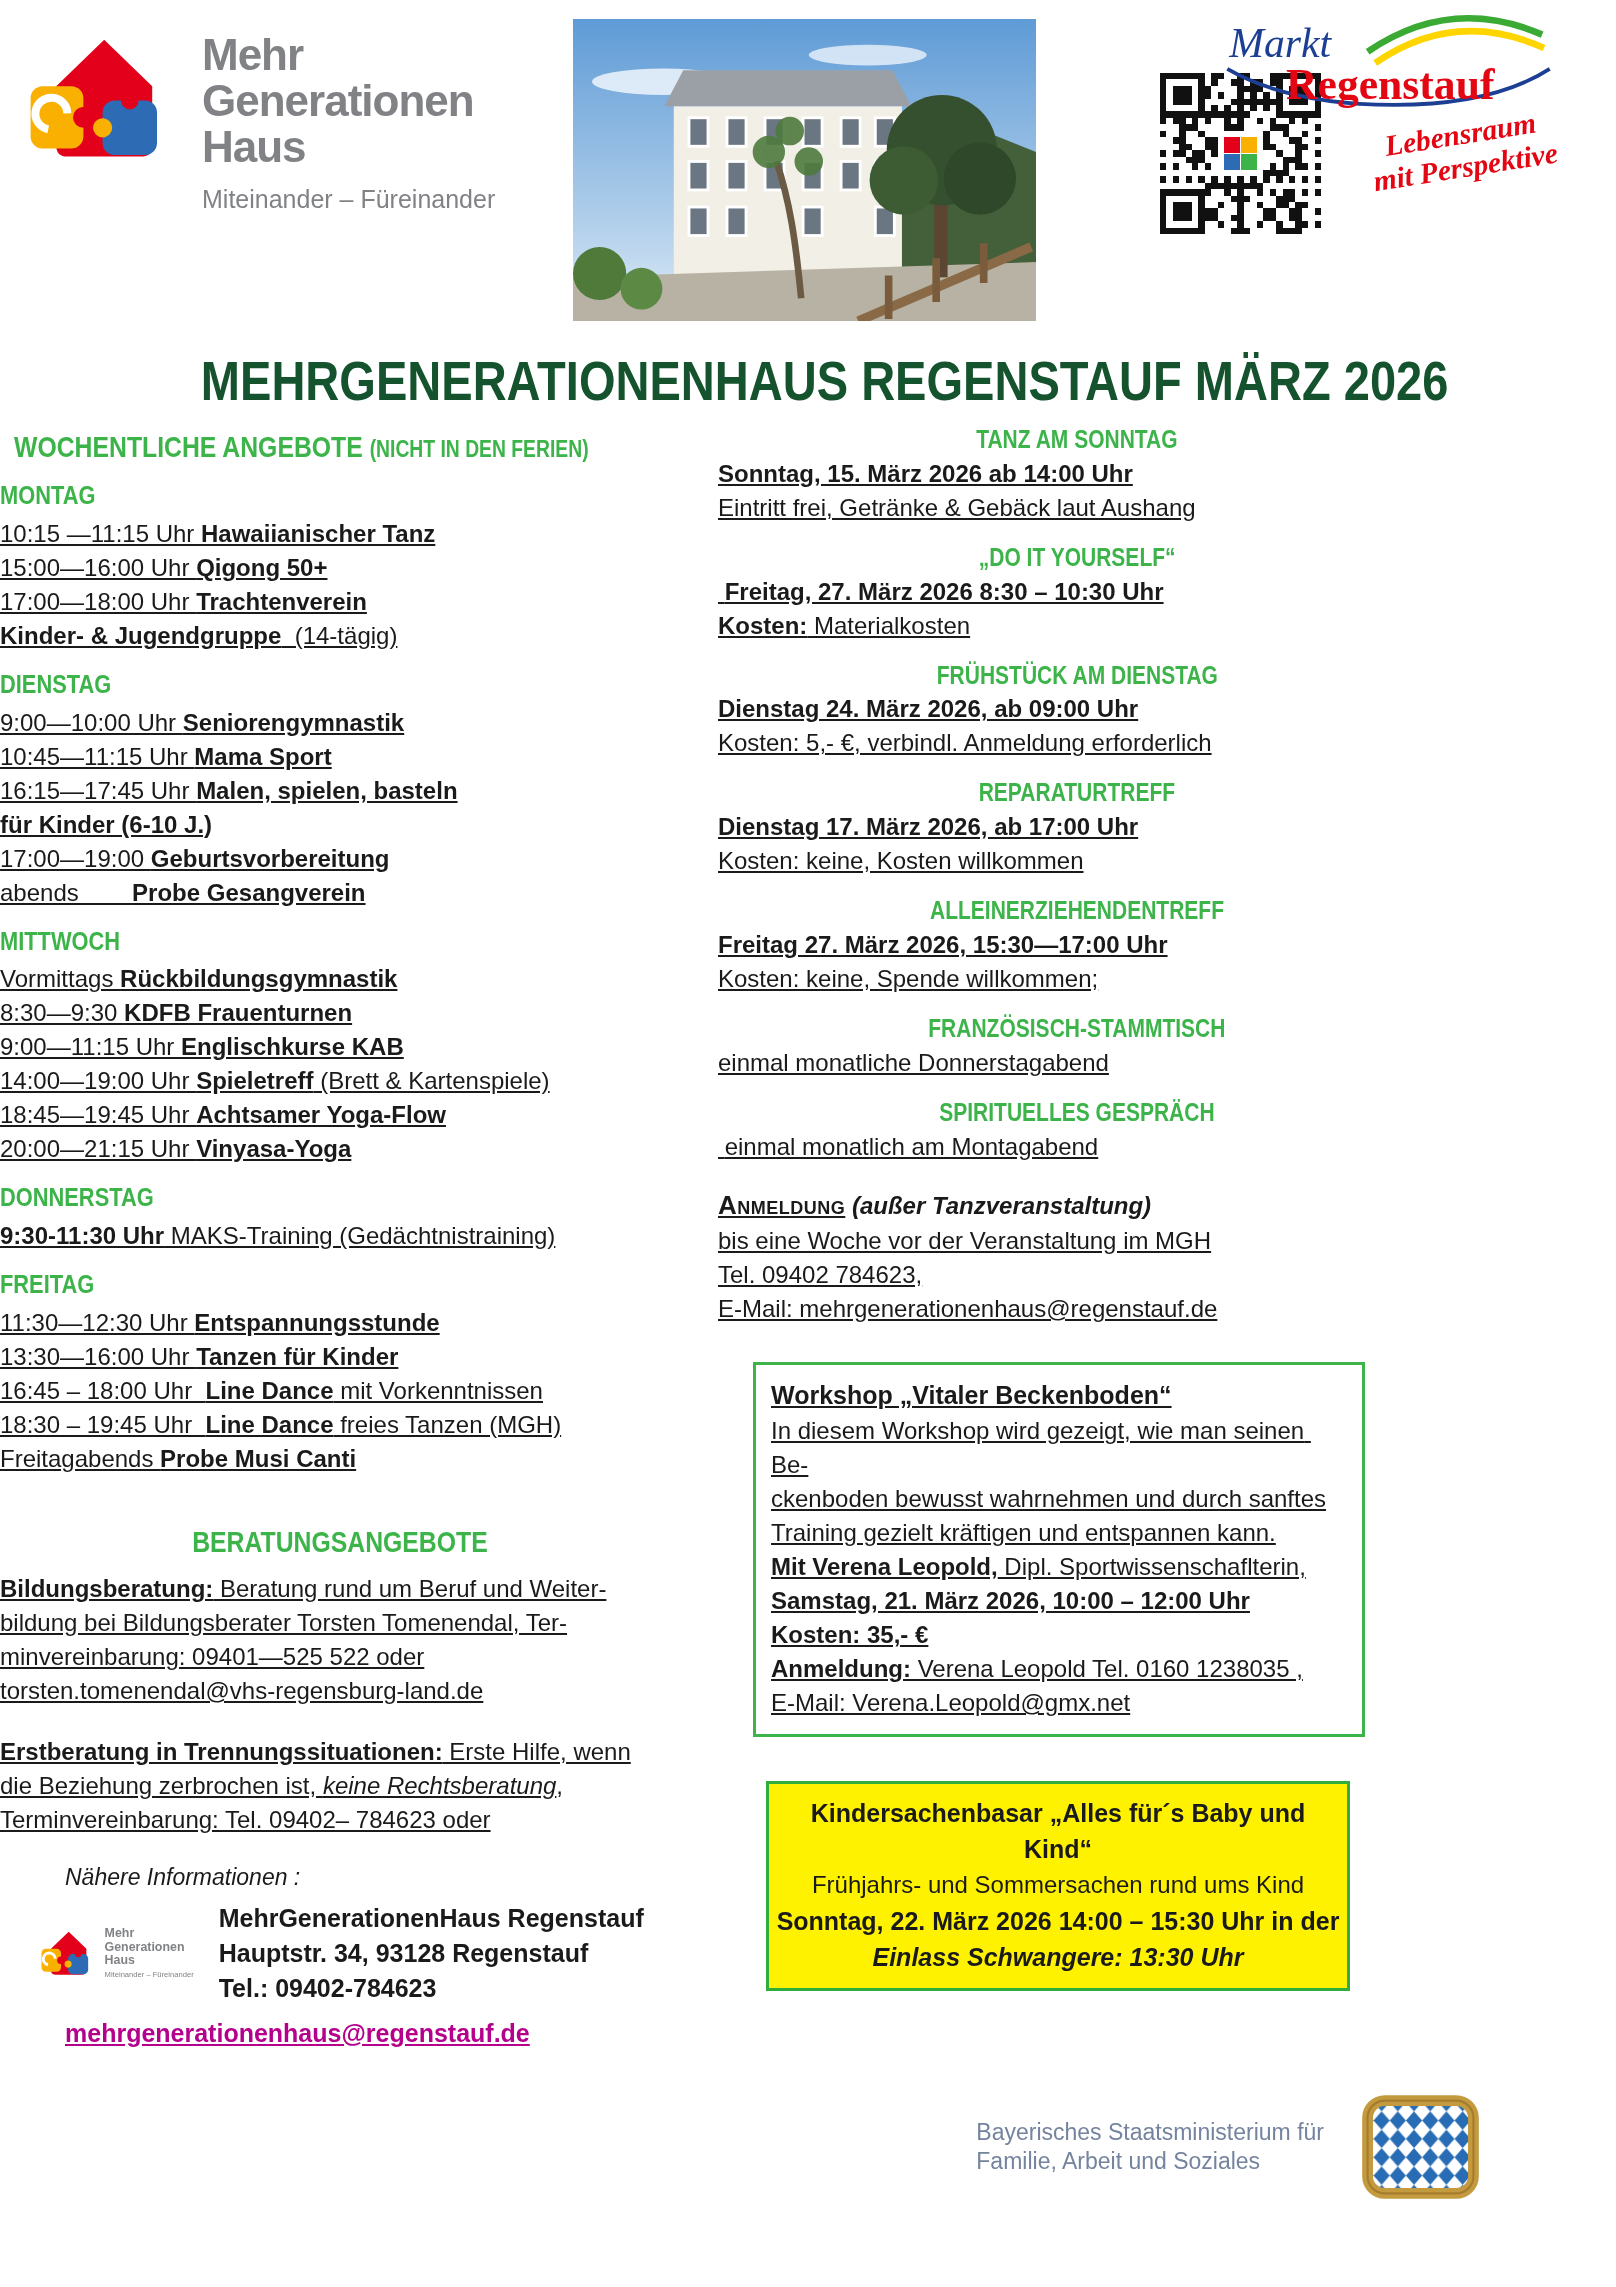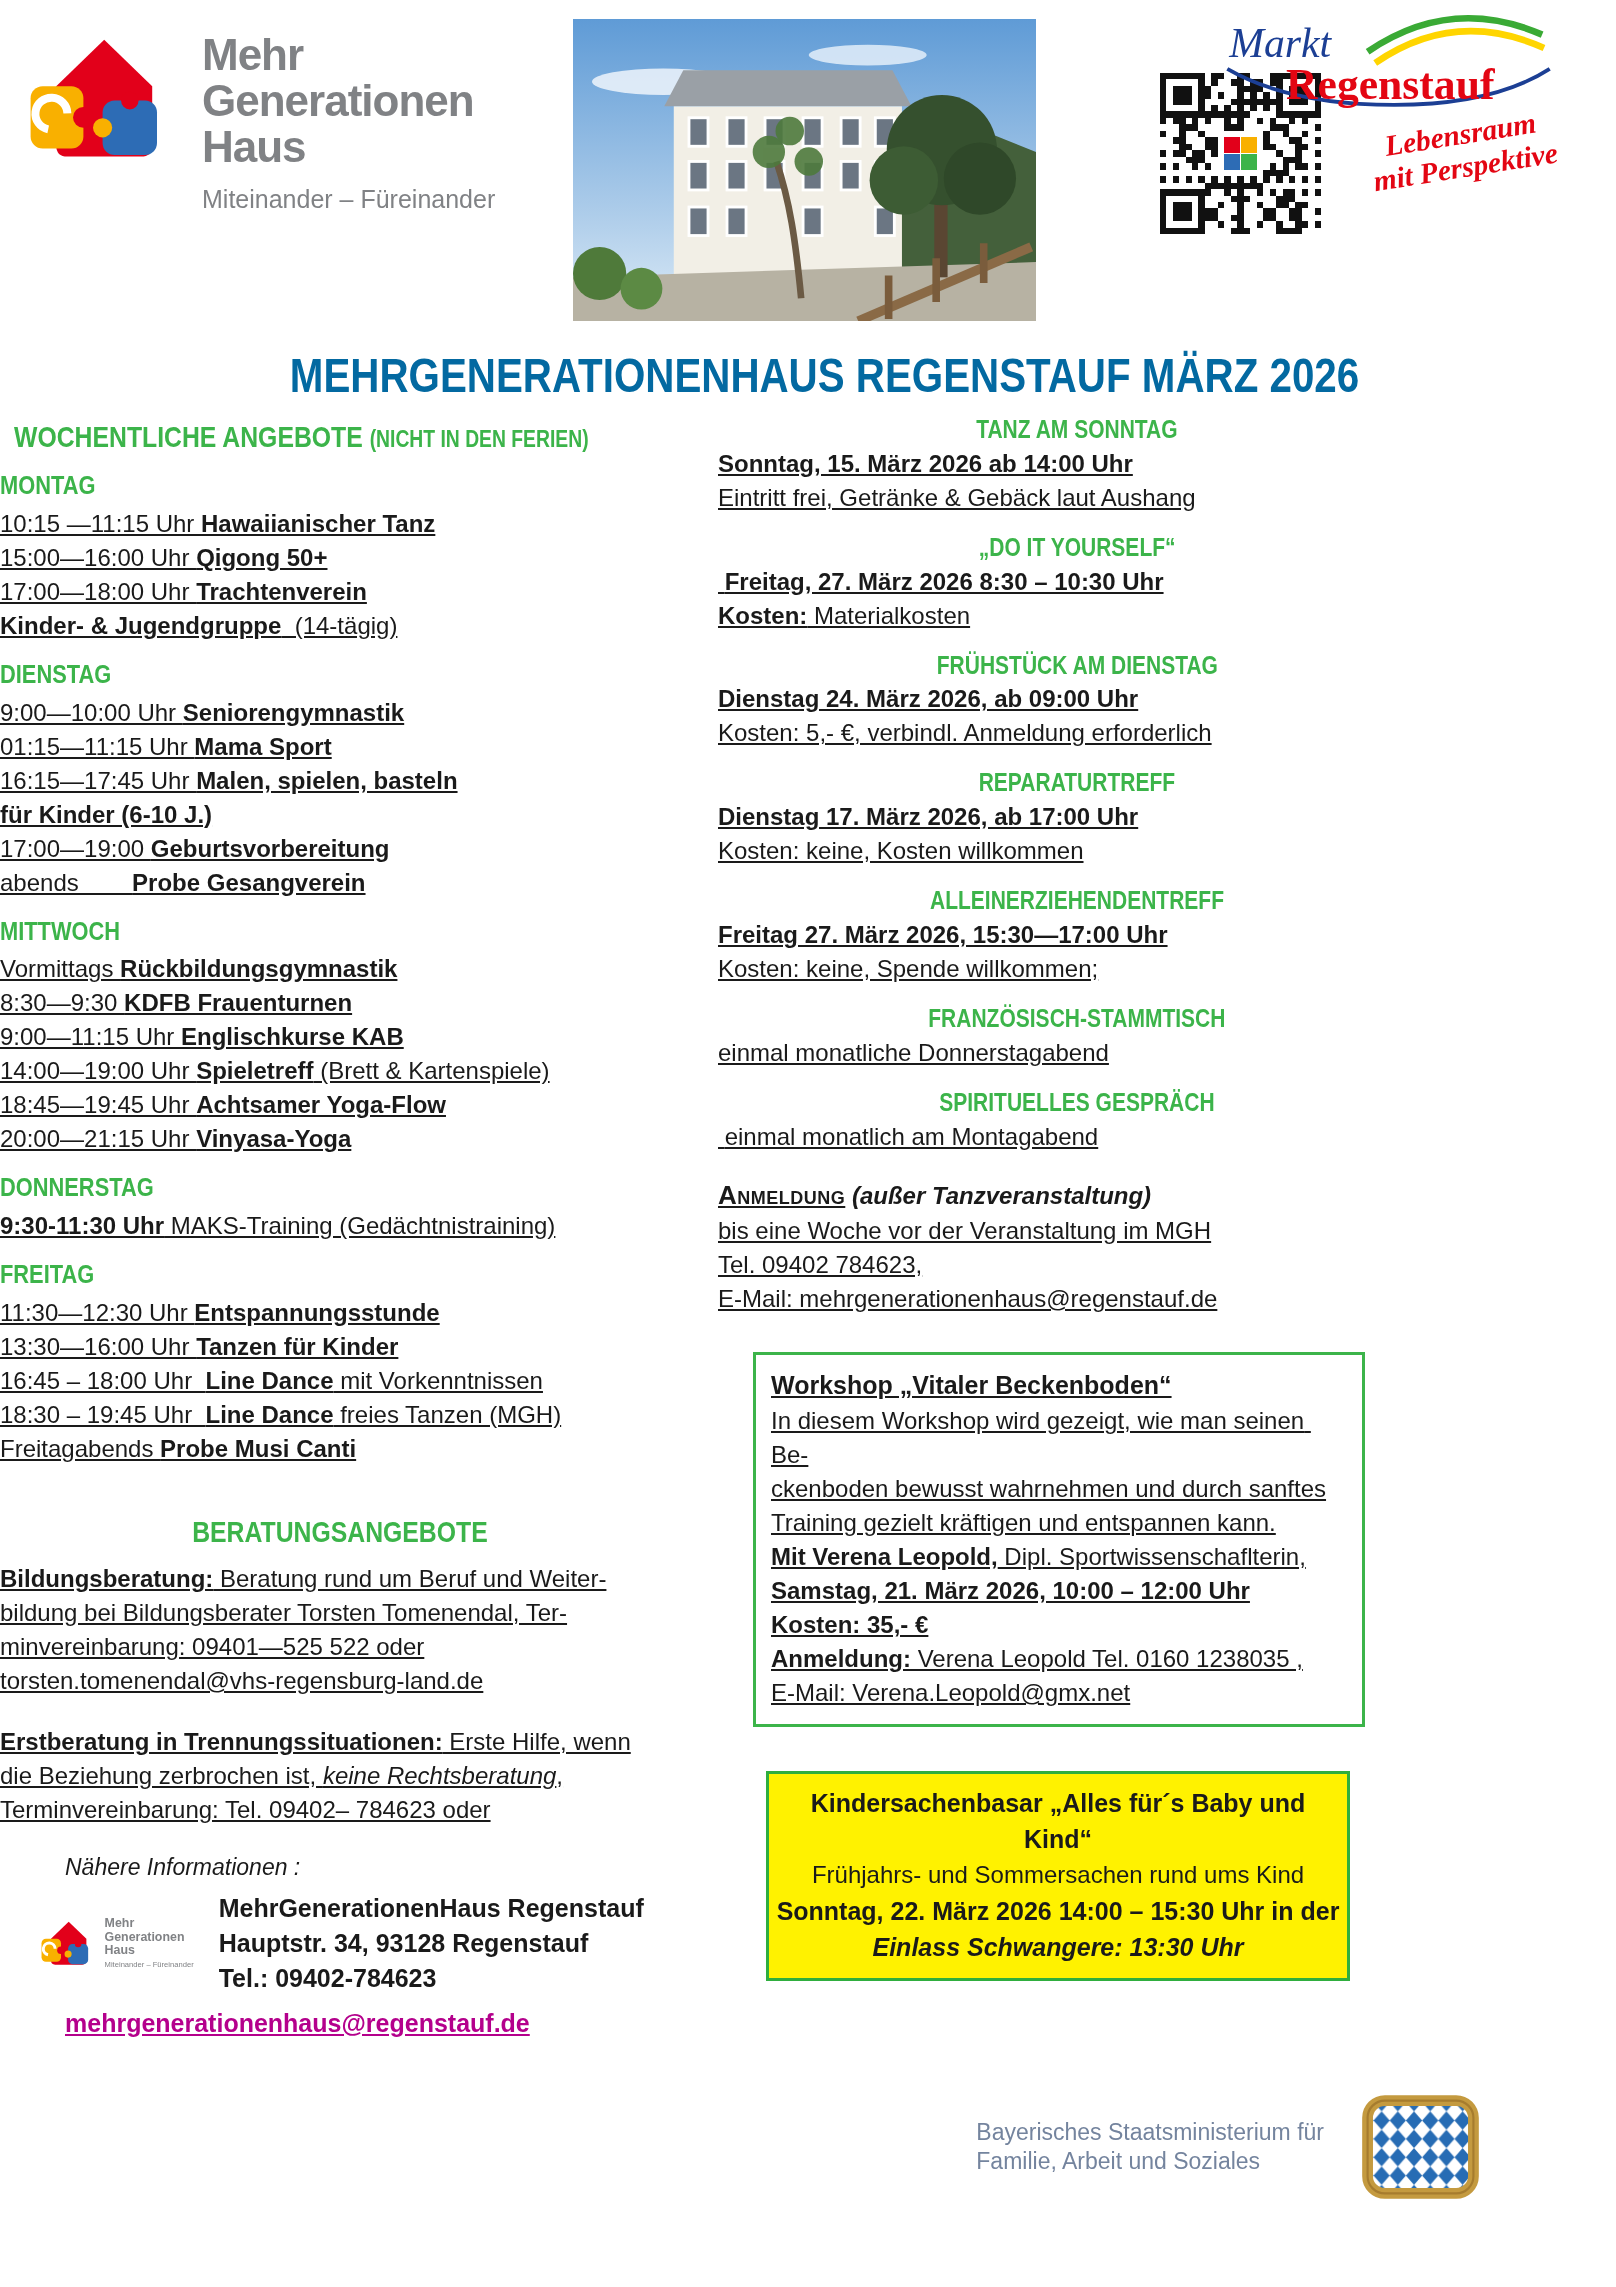--- a/index.html
+++ b/index.html
@@ -29,21 +29,21 @@
                background:#fff; padding:3.8px; display:grid; grid-template-columns:1fr 1fr; grid-template-rows:1fr 1fr; gap:1.9px; }
   .qc-r { background:#e2001a; } .qc-y { background:#f9b000; } .qc-b { background:#2d6cb5; } .qc-g { background:#3cb44a; }
 
   .markt { position:absolute; left:1223px; top:9.5px; width:331px; height:110px; }
   .markt svg { width:100%; height:100%; display:block; }
   .slogan { position:absolute; left:1349px; top:118px; width:228px; transform:rotate(-9deg);
             color:#e30613; font-style:italic; font-weight:bold; font-size:29.5px; line-height:33px;
             font-family:"Liberation Serif", serif; text-align:center; }
 
   
-  .title { text-align:center; font-size:48px; color:#0369a1; margin:13.3px 0 9.5px;padding-left:33px; }
+  .title { text-align:center; font-size:56px; color:#14532d; margin:13.3px 0 9.5px;padding-left:33px; }
 
   
   .columns { display:flex; }
   .col-left { width:680px; }
   .col-right { width:718px; margin-left:38px; }
 
   .line { font-size:24px; line-height:34px; white-space:pre-wrap;text-decoration:underline; }
   .line b { font-weight:bold; }
   .line i { font-style:italic; }
 
@@ -843,21 +843,21 @@
 
   <div class="line"><span></span><b>Kinder- &amp; Jugendgruppe</b><i></i><span>  (14-tägig)</span></div>
 </div>
       </section>
 
       <section class="day-block">
         <h3 class="day-head"><span class="cond green">DIENSTAG</span></h3>
         <div>
   <div class="line"><span>9:00—10:00 Uhr </span><b>Seniorengymnastik</b><i></i><span></span></div>
 
-  <div class="line"><span>01:15—11:15 Uhr </span><b>Mama Sport</b><i></i><span></span></div>
+  <div class="line"><span>10:45—11:15 Uhr </span><b>Mama Sport</b><i></i><span></span></div>
 
   <div class="line"><span>16:15—17:45 Uhr </span><b>Malen, spielen, basteln</b><i></i><span></span></div>
 
   <div class="line"><span></span><b>für Kinder (6-10 J.)</b><i></i><span></span></div>
 
   <div class="line"><span>17:00—19:00 </span><b>Geburtsvorbereitung</b><i></i><span></span></div>
 
   <div class="line"><span>abends        </span><b>Probe Gesangverein</b><i></i><span></span></div>
 </div>
       </section>

